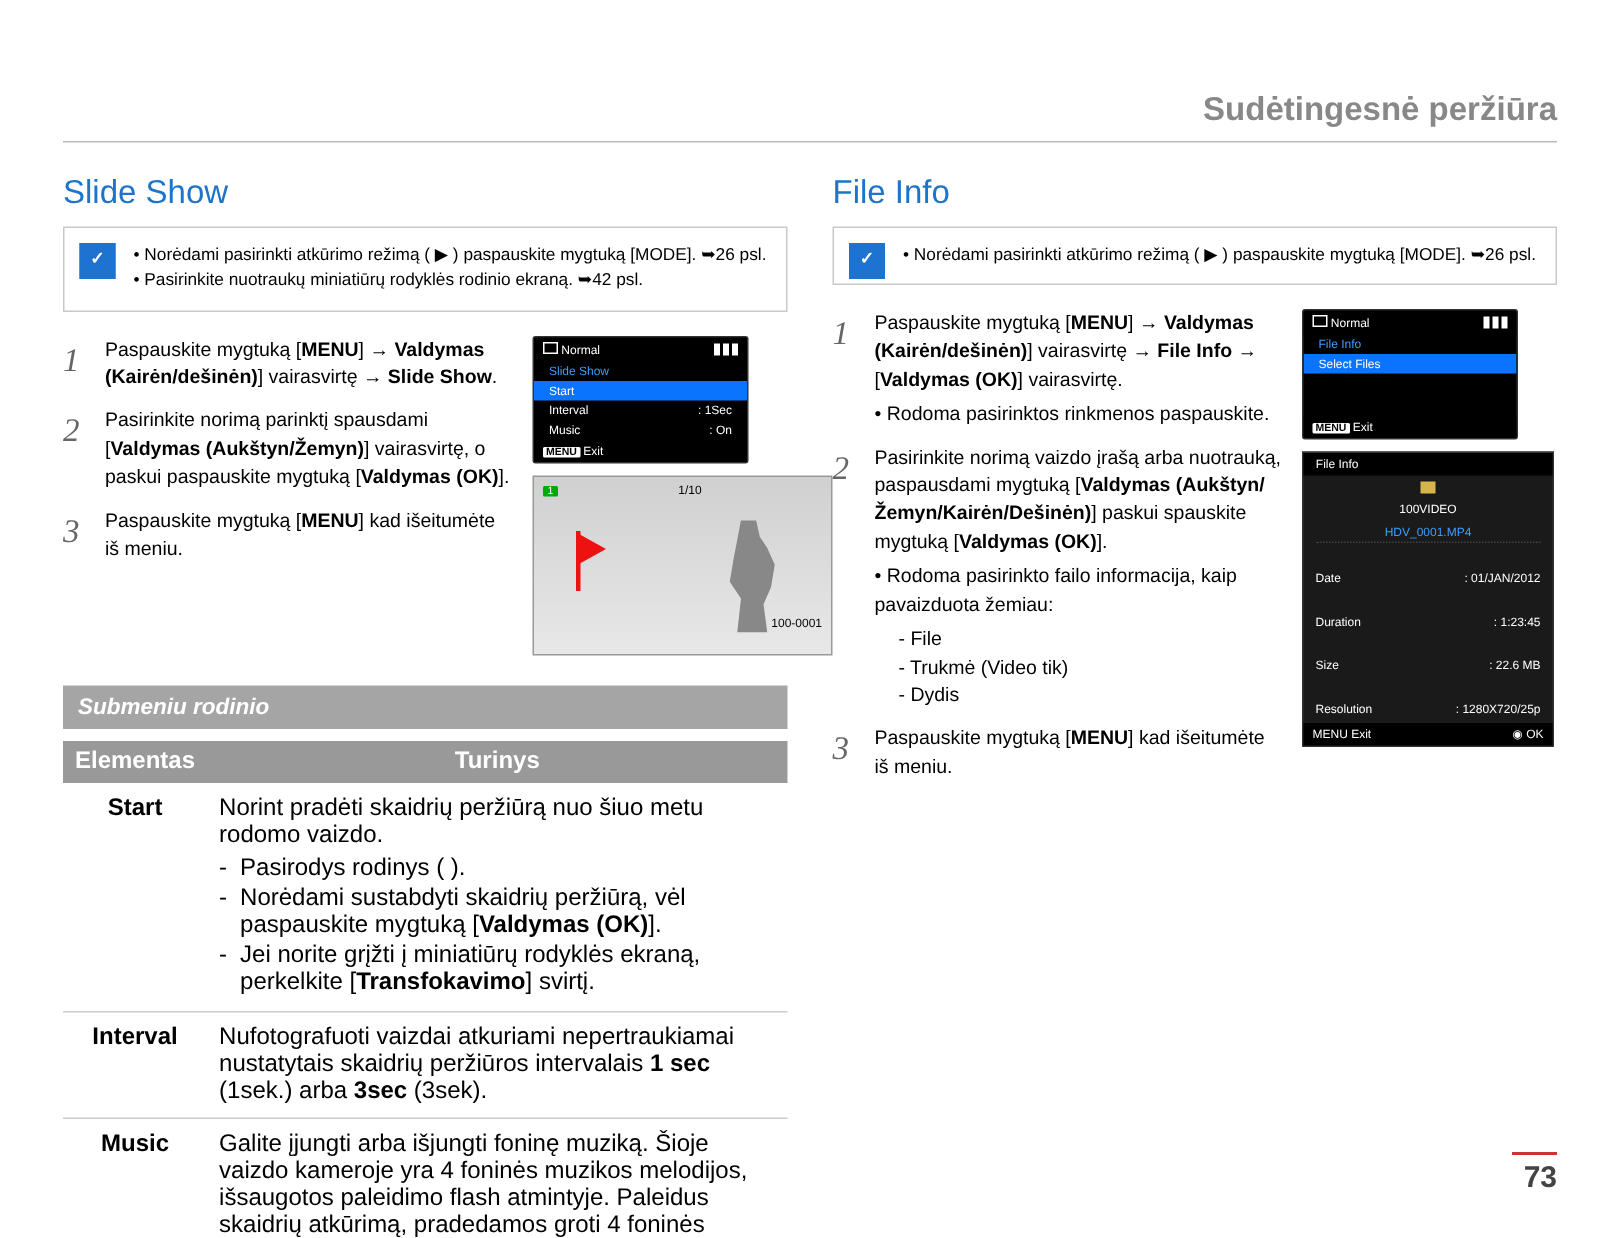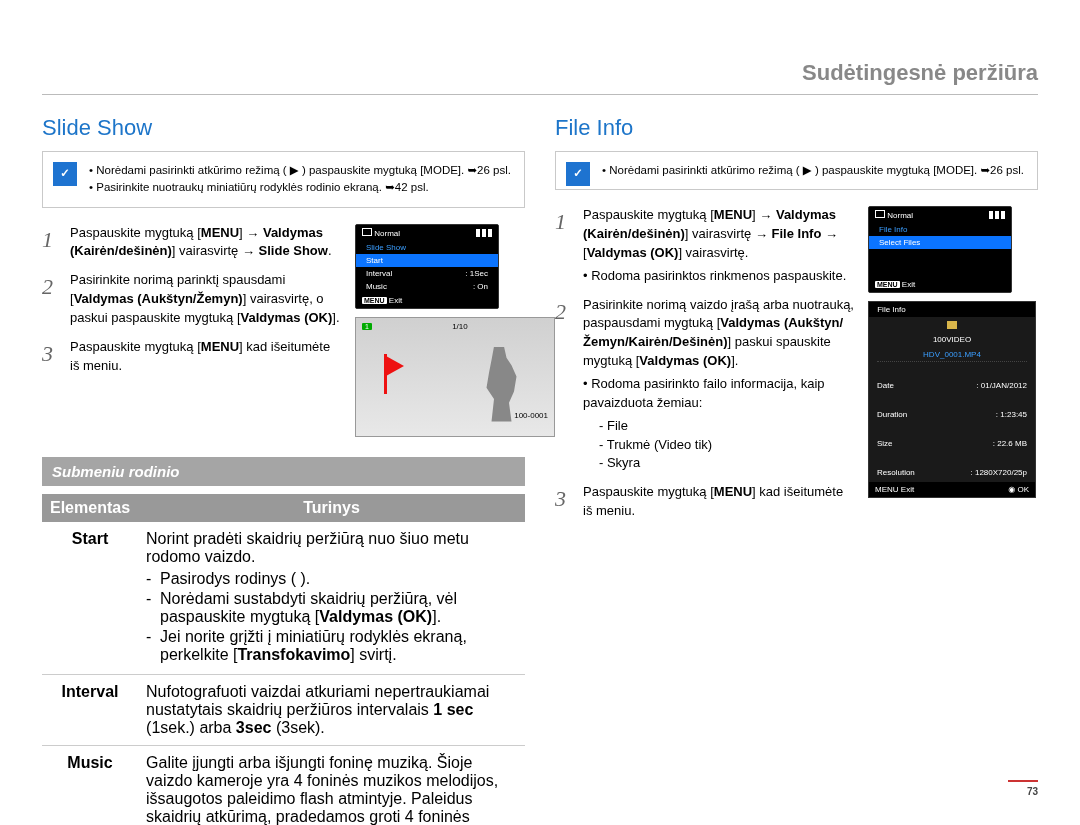--- a/index.html
+++ b/index.html
@@ -130,21 +130,21 @@
   table.submenu td { padding:8px; border-bottom:1px solid #ccc; vertical-align:top;}
   table.submenu td:first-child{ font-weight:bold; text-align:center;}
   table.submenu ul { list-style:none; margin-top:4px;}
   table.submenu ul li { padding-left:14px; position:relative; margin-bottom:2px;}
   table.submenu ul li::before{ content:"-"; position:absolute; left:0;}
 
   .page-num {
     position:absolute;
     right:42px;
     bottom:28px;
-    font-size:10px;
+    font-size:20px;
     font-weight:bold;
     color:#444;
     border-top:2px solid #c33;
     padding-top:4px;
     text-align:right;
     width:30px;
   }
 </style>
 </head>
 <body>
@@ -279,21 +279,21 @@
           </div>
         </div>
         <div class="step">
           <div class="step-num">2</div>
           <div class="step-body">
             <span>Pasirinkite norimą vaizdo įrašą arba nuotrauką, paspausdami mygtuką [<b>Valdymas (Aukštyn/ Žemyn/Kairėn/Dešinėn)</b>] paskui spauskite mygtuką [<b>Valdymas (OK)</b>].</span>
             <div style="margin-top:4px;">• <span>Rodoma pasirinkto failo informacija, kaip pavaizduota žemiau:</span></div>
             <div class="sub-list-indent">
               <div>File</div>
               <div>Trukmė (Video tik)</div>
-              <div>Skyra</div>
+              <div>Dydis</div>
             </div>
           </div>
         </div>
         <div class="step">
           <div class="step-num">3</div>
           <div class="step-body">Paspauskite mygtuką [<b>MENU</b>] kad išeitumėte iš meniu.</div>
         </div>
       </div>
 
       <div class="osd-stack">

